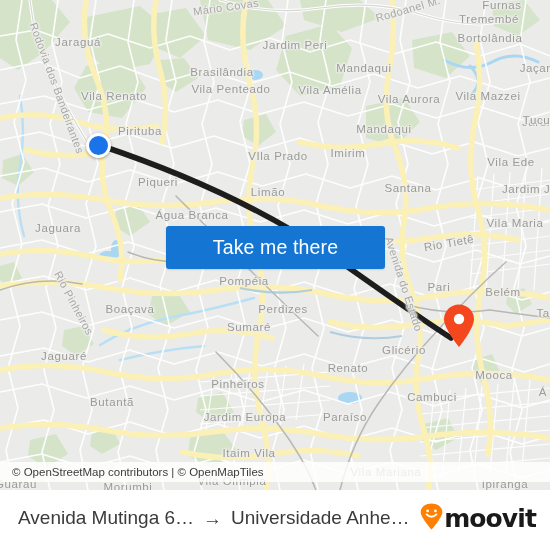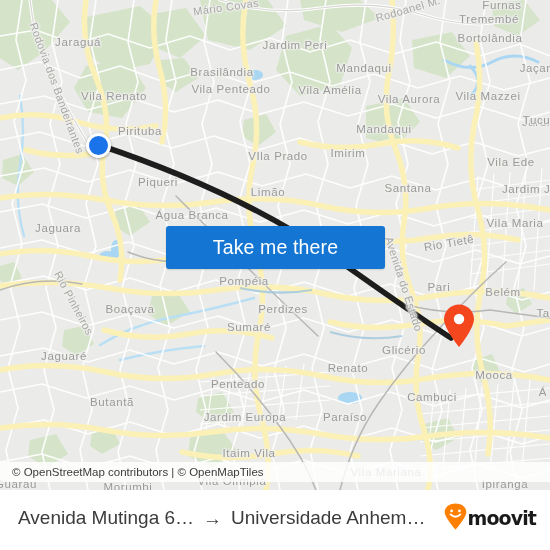--- a/index.html
+++ b/index.html
@@ -125,21 +125,21 @@
   #arrow-icon { flex: 0 0 auto; color: #3b3b3b; font-size: 19px; line-height: 1; }
 
   #moovit-logo {
     flex: 0 0 auto;
     display: flex;
     align-items: center;
     gap: 1px;
     margin-left: 8px;
   }
   #moovit-wordmark {
-    font-size: 19px;
+    font-size: 25px;
     font-weight: bold;
     color: #1a1a1a;
     letter-spacing: -0.9px;
     font-family: "DejaVu Sans", sans-serif;
   }
 </style>
 </head>
 <body>
 
 <div id="app">
@@ -327,21 +327,21 @@
         <div class="map-label" style="left: 503px; top: 292px;">Belém</div>
         <div class="map-label" style="left: 130px; top: 309px;">Boaçava</div>
         <div class="map-label" style="left: 283px; top: 309px;">Perdizes</div>
         <div class="map-label road" style="left: 74px; top: 303px; transform: translate(-50%, -50%) rotate(62deg);">Rio Pinheiros</div>
         <div class="map-label road" style="left: 404px; top: 284px; transform: translate(-50%, -50%) rotate(72deg);">Avenida do Estado</div>
         <div class="map-label" style="left: 249px; top: 327px;">Sumaré</div>
         <div class="map-label" style="left: 64px; top: 339px; margin-top: 17px;">Jaguaré</div>
         <div class="map-label" style="left: 404px; top: 350px;">Glicério</div>
         <div class="map-label" style="left: 348px; top: 368px;">Renato</div>
         <div class="map-label" style="left: 494px; top: 375px;">Mooca</div>
-        <div class="map-label" style="left: 238px; top: 384px;">Penteado</div>
+        <div class="map-label" style="left: 238px; top: 384px;">Pinheiros</div>
         <div class="map-label" style="left: 112px; top: 402px;">Butantã</div>
         <div class="map-label" style="left: 432px; top: 397px; text-align: right;">Cambuci</div>
         <div class="map-label" style="left: 245px; top: 417px;">Jardim Europa</div>
         <div class="map-label" style="left: 345px; top: 417px;">Paraíso</div>
         <div class="map-label" style="left: 249px; top: 453px;">Itaim Vila</div>
         <div class="map-label" style="left: 386px; top: 472px;">Vila Mariana</div>
         <div class="map-label" style="left: 505px; top: 484px;">Ipiranga</div>
         <div class="map-label" style="left: 16px; top: 484px;">Guarau</div>
         <div class="map-label" style="left: 128px; top: 487px;">Morumbi</div>
         <div class="map-label" style="left: 232px; top: 481px;">Vila Olímpia</div>

